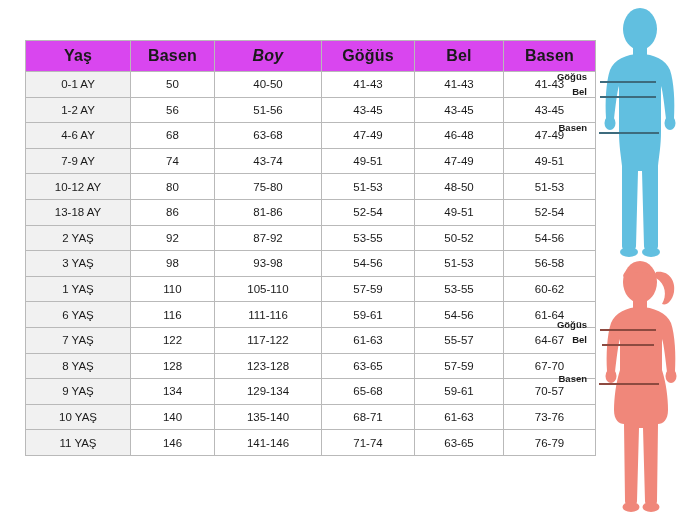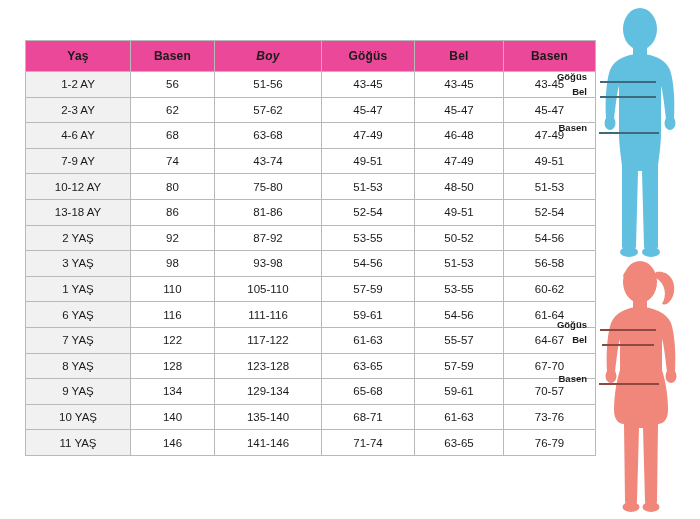--- a/index.html
+++ b/index.html
@@ -31,23 +31,23 @@
     border: 1px solid #b9b9b9;
     text-align: center;
     vertical-align: middle;
     font-size: 11.5px;
     color: #1a1a1a;
     height: 25.6px;
     padding: 0 4px;
     white-space: nowrap;
   }
   #size-table thead th {
-    background: #ec4899;
+    background: #d946ef;
     font-weight: bold;
-    font-size: 12px;
+    font-size: 16px;
     height: 31px;
     letter-spacing: .2px;
   }
   #size-table tbody td {
     background: #ffffff;
   }
   #size-table tbody td.col-age {
     background: #f1f1f1;
   }
   .w-age   { width: 105px; }
@@ -108,34 +108,34 @@
         <th class="w-age">Yaş</th>
         <th class="w-beden">Basen</th>
         <th class="w-boy">Boy</th>
         <th class="w-gogus">Göğüs</th>
         <th class="w-bel">Bel</th>
         <th class="w-basen">Basen</th>
       </tr>
     </thead>
     <tbody>
       <tr>
+        <td class="col-age">0-1 AY</td>
+        <td>50</td>
+        <td>40-50</td>
+        <td>41-43</td>
+        <td>41-43</td>
+        <td>41-43</td>
+      </tr>
+      <tr>
         <td class="col-age">1-2 AY</td>
         <td>56</td>
         <td>51-56</td>
         <td>43-45</td>
         <td>43-45</td>
         <td>43-45</td>
-      </tr>
-      <tr>
-        <td class="col-age">2-3 AY</td>
-        <td>62</td>
-        <td>57-62</td>
-        <td>45-47</td>
-        <td>45-47</td>
-        <td>45-47</td>
       </tr>
       <tr>
         <td class="col-age">4-6 AY</td>
         <td>68</td>
         <td>63-68</td>
         <td>47-49</td>
         <td>46-48</td>
         <td>47-49</td>
       </tr>
       <tr>

